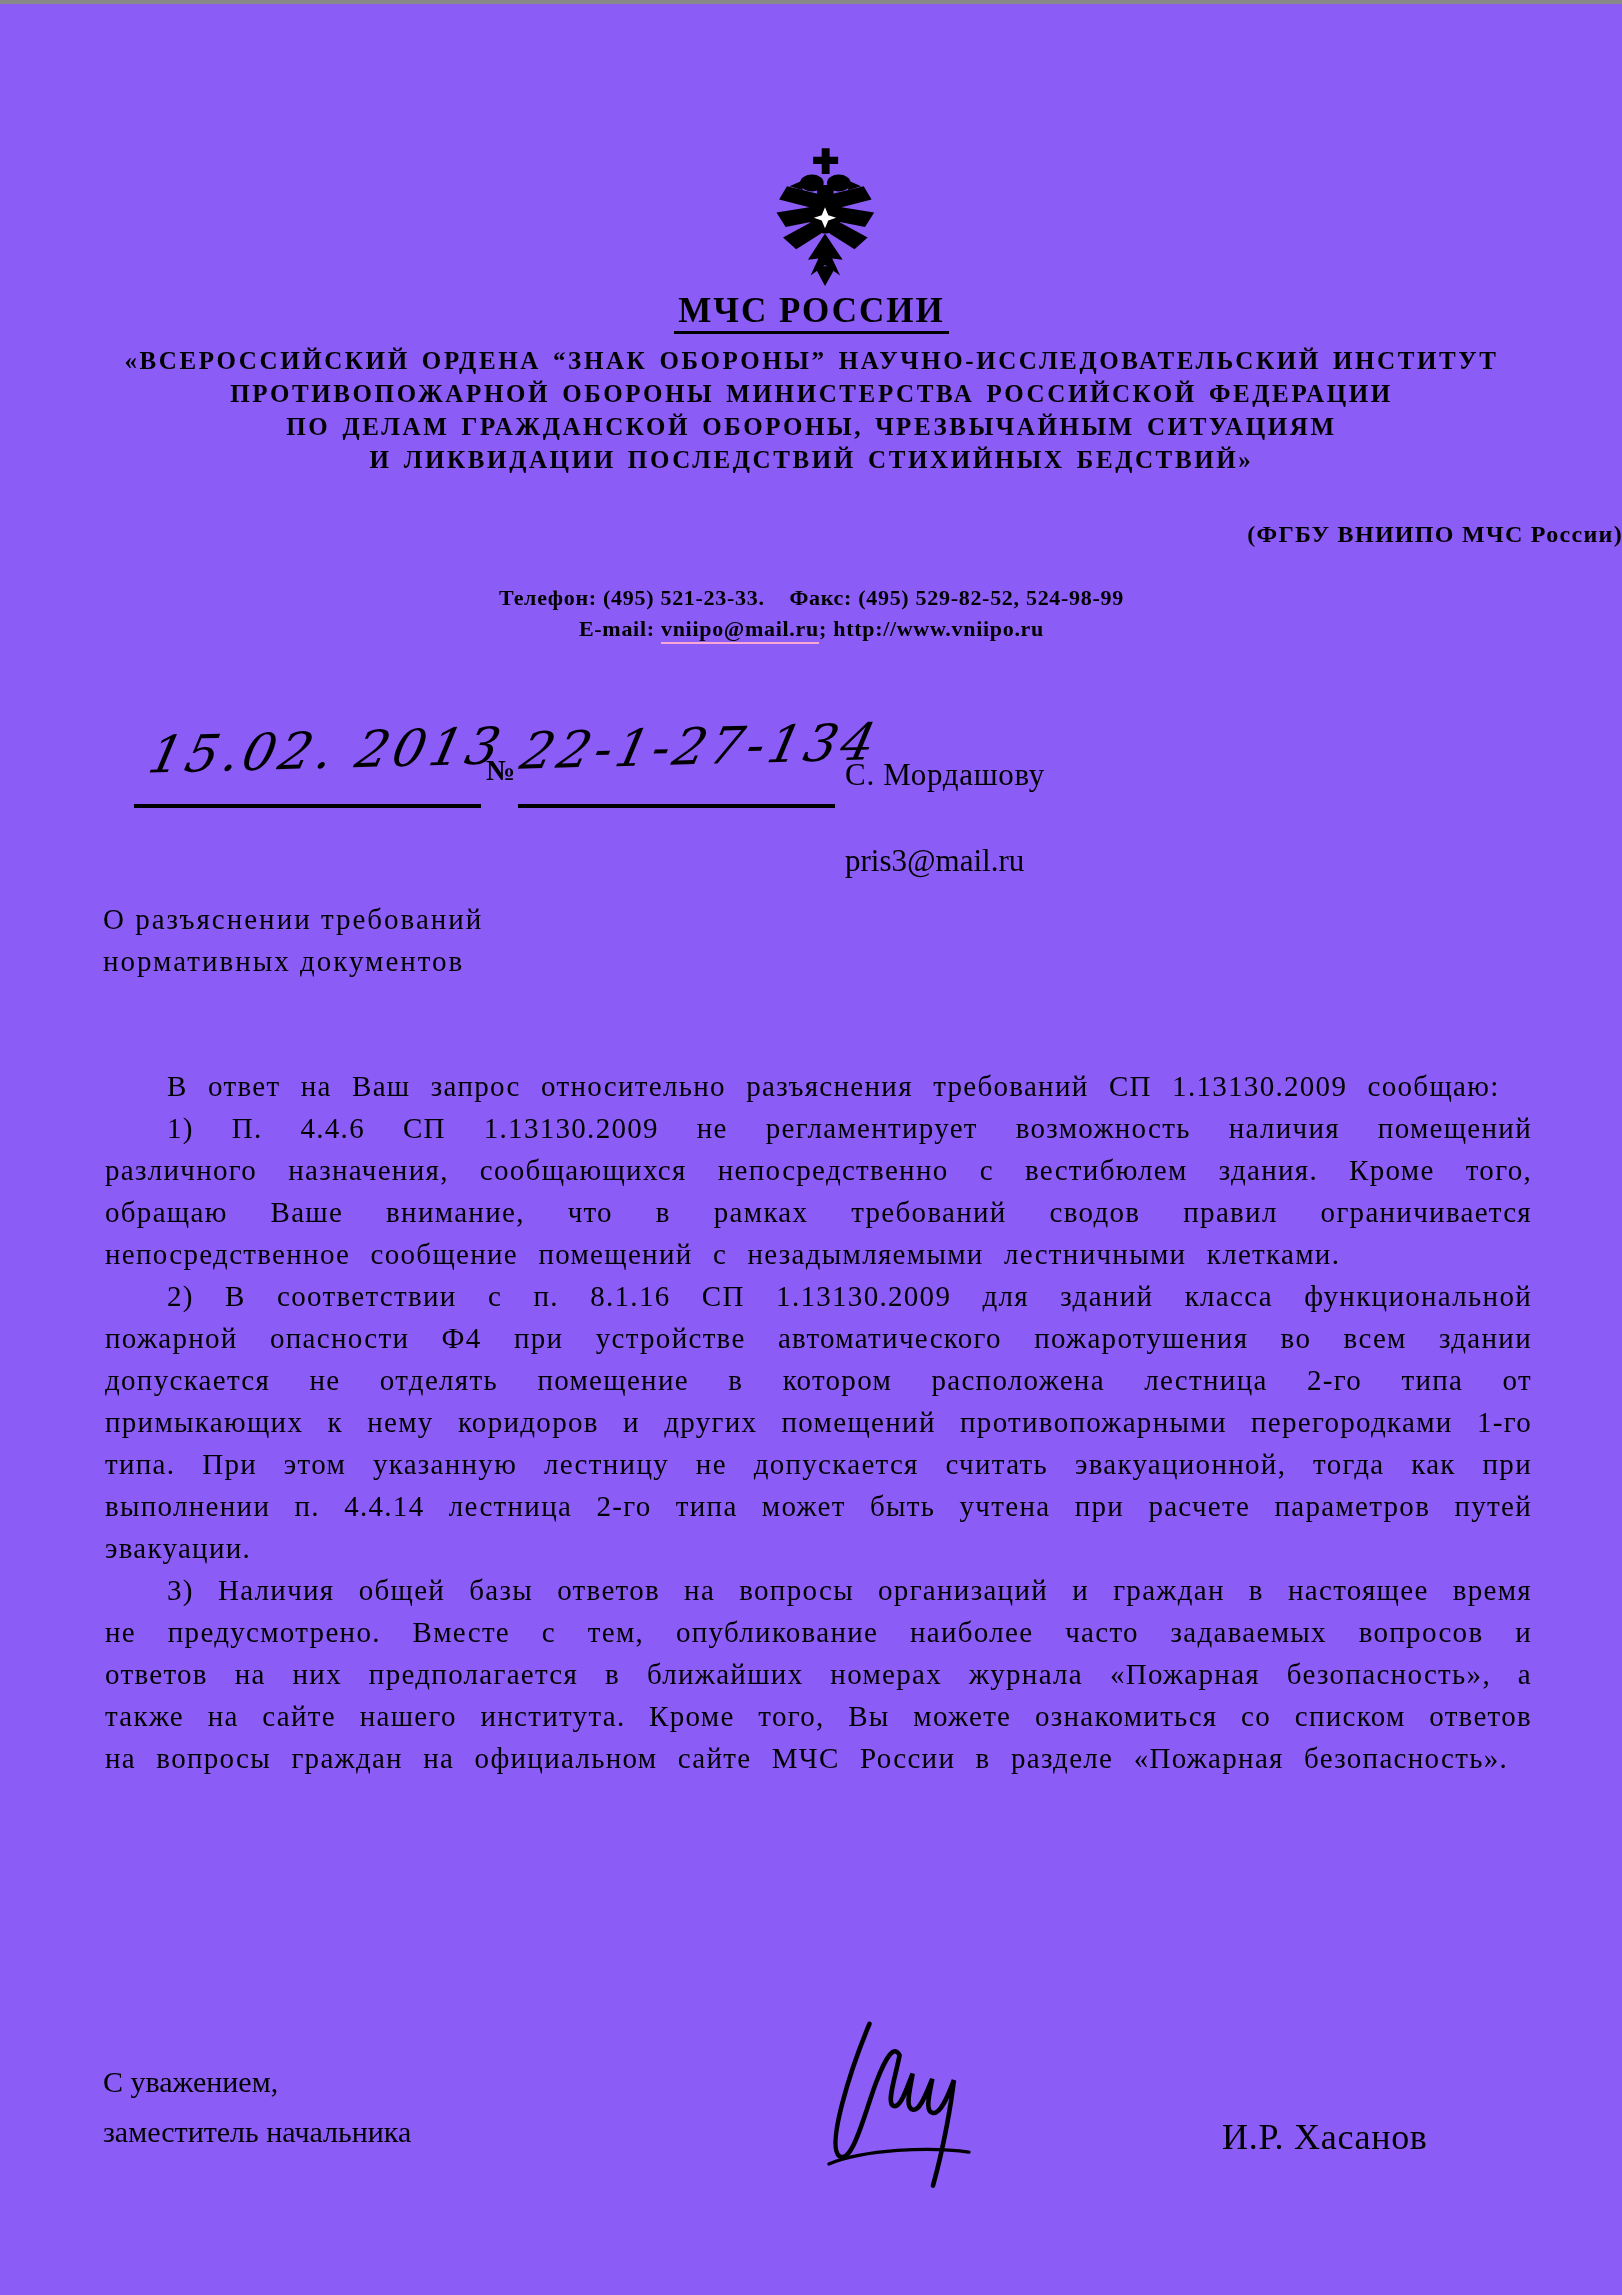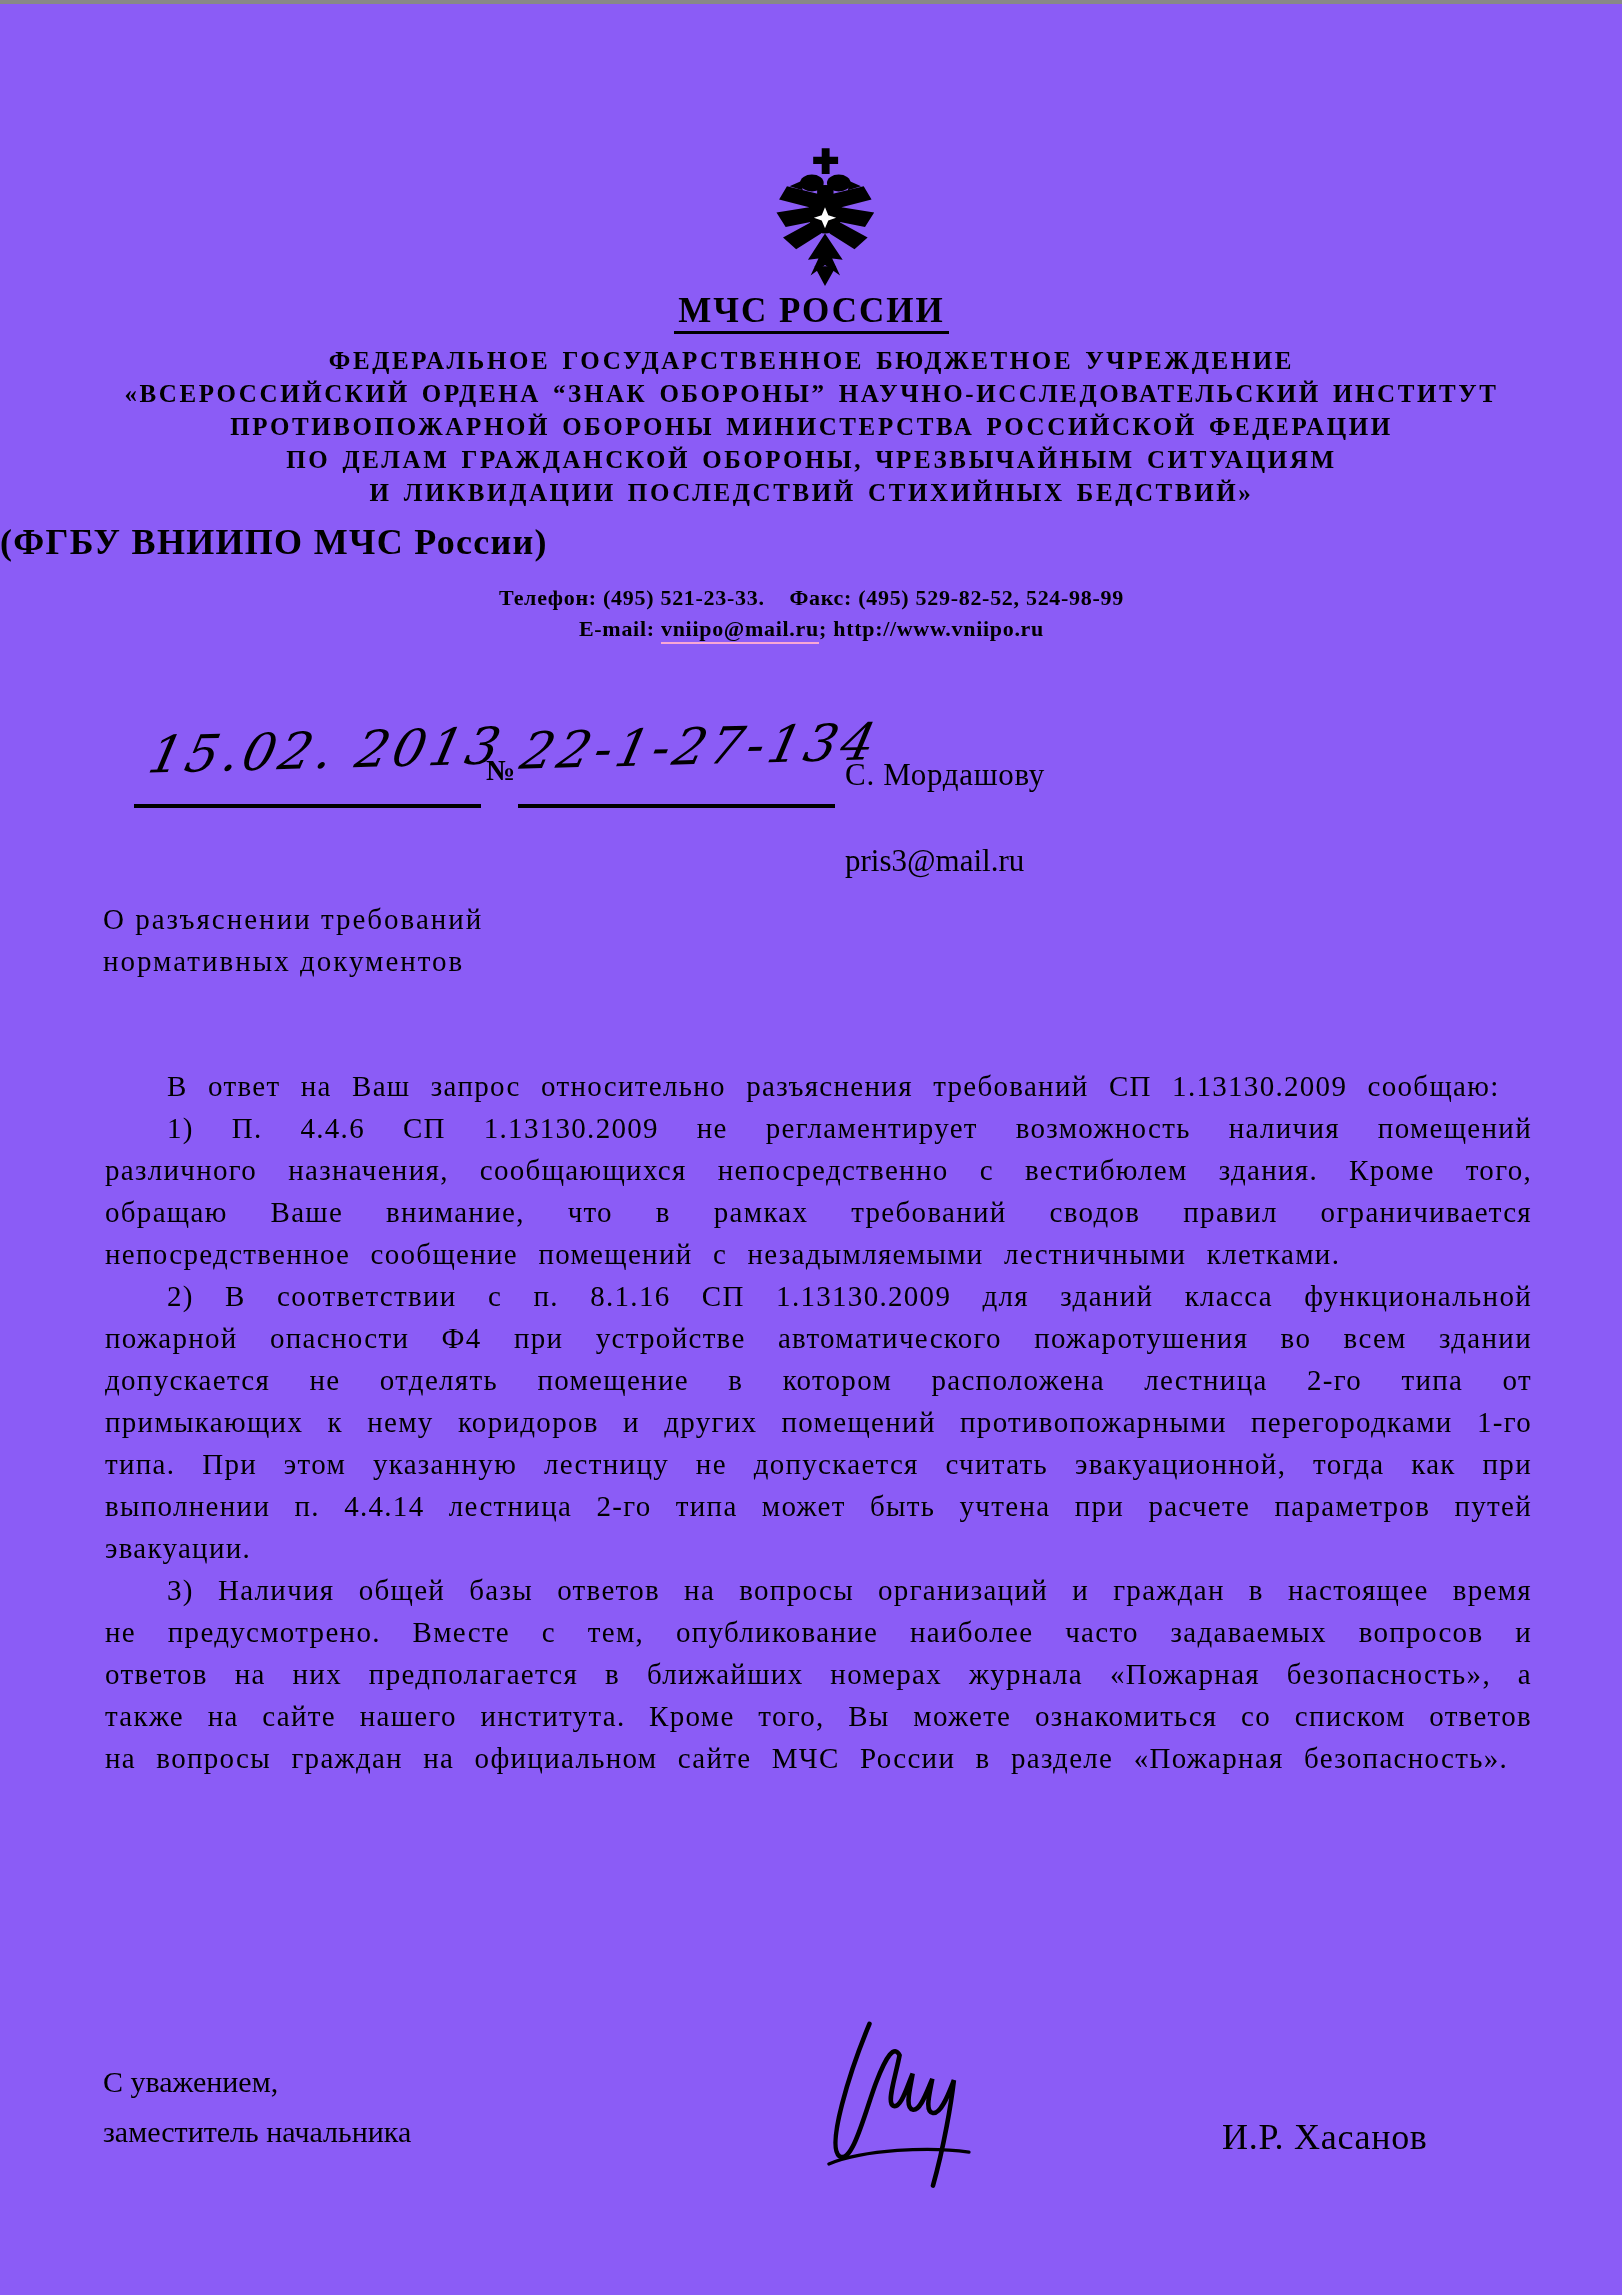--- a/index.html
+++ b/index.html
@@ -41,23 +41,23 @@
     font-weight: bold;
     font-size: 25px;
     line-height: 33px;
     letter-spacing: 2.6px;
     word-spacing: 3.3px;
   }
   .org-short {
     position: absolute;
     left: 0; top: 517px;
     width: 100%;
-    text-align: left;
-    font-weight: bold;
-    font-size: 36px;
+    text-align: right;
+    font-weight: bold;
+    font-size: 24px;
     letter-spacing: 1.3px;
   }
   .address {
     position: absolute;
     left: 0; top: 578px;
     width: 100%;
     text-align: center;
     font-weight: bold;
     font-size: 22px;
     line-height: 31px;
@@ -161,21 +161,20 @@
       <polygon points="64,182 97,182 80,212"></polygon>
     </g>
     <path fill="#fff" d="M80,92 l5,12 12,4 -12,4 -5,12 -5,-12 -12,-4 12,-4 z"></path>
   </svg>
 
   <div class="agency">
     <span class="underline">МЧС РОССИИ</span>
   </div>
 
   <div class="org">
-    <div>ФЕДЕРАЛЬНОЕ ГОСУДАРСТВЕННОЕ БЮДЖЕТНОЕ УЧРЕЖДЕНИЕ</div>
     <div>«ВСЕРОССИЙСКИЙ ОРДЕНА “ЗНАК ОБОРОНЫ” НАУЧНО-ИССЛЕДОВАТЕЛЬСКИЙ ИНСТИТУТ</div>
     <div>ПРОТИВОПОЖАРНОЙ ОБОРОНЫ МИНИСТЕРСТВА РОССИЙСКОЙ ФЕДЕРАЦИИ</div>
     <div>ПО ДЕЛАМ ГРАЖДАНСКОЙ ОБОРОНЫ, ЧРЕЗВЫЧАЙНЫМ СИТУАЦИЯМ</div>
     <div>И ЛИКВИДАЦИИ ПОСЛЕДСТВИЙ СТИХИЙНЫХ БЕДСТВИЙ»</div>
   </div>
 
   <div class="org-short">(ФГБУ ВНИИПО МЧС России)</div>
 
   <div class="address">
     <div>

